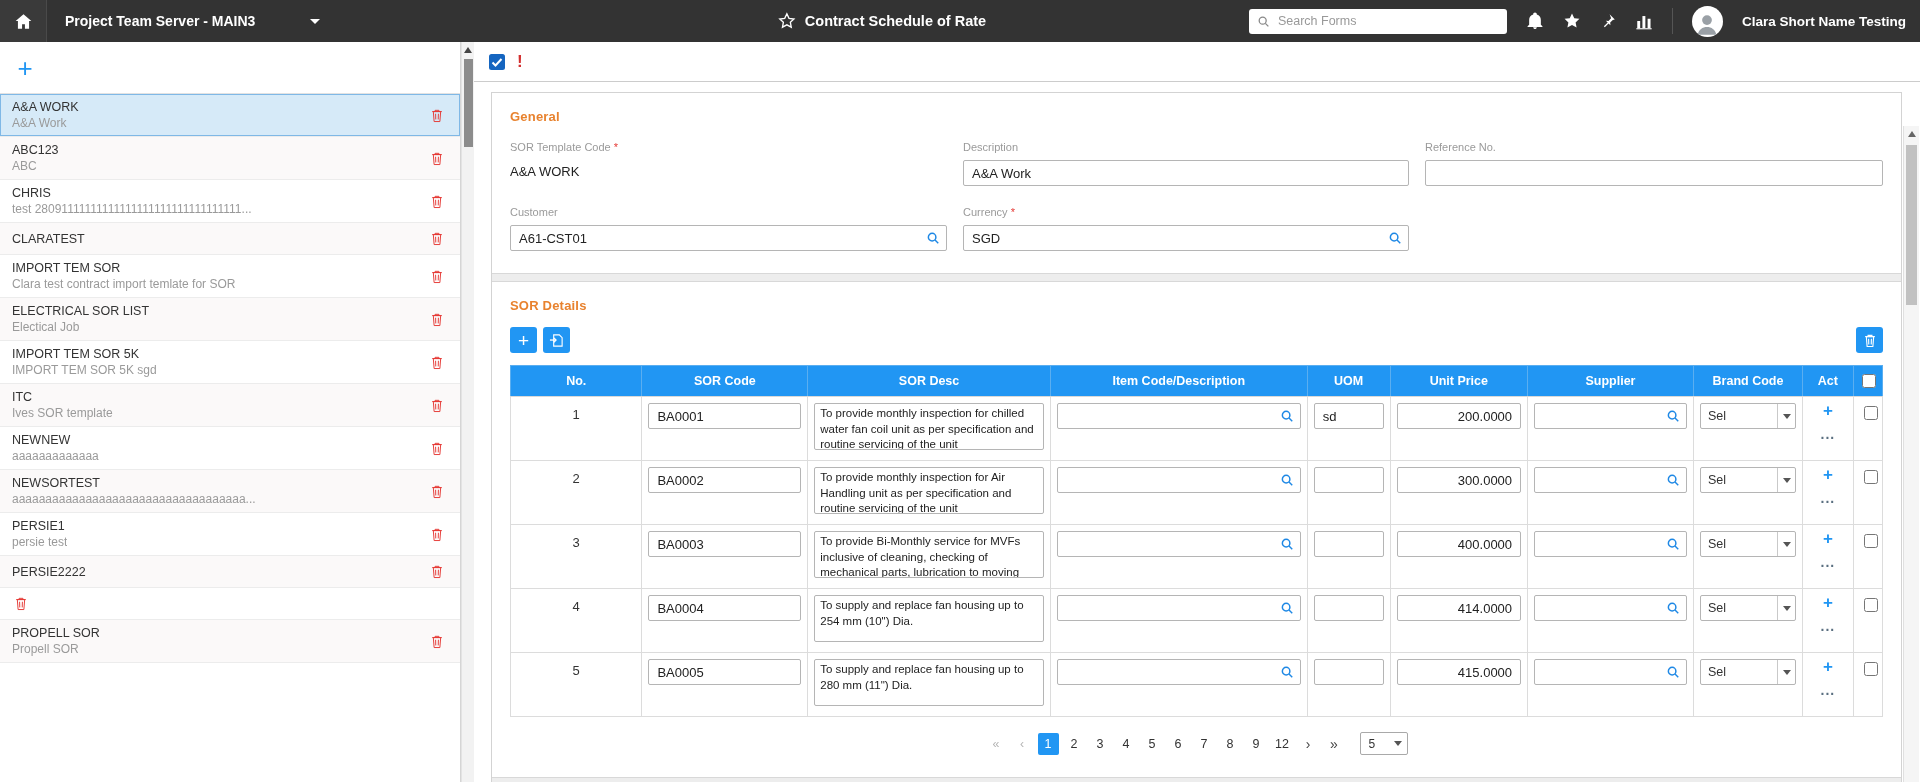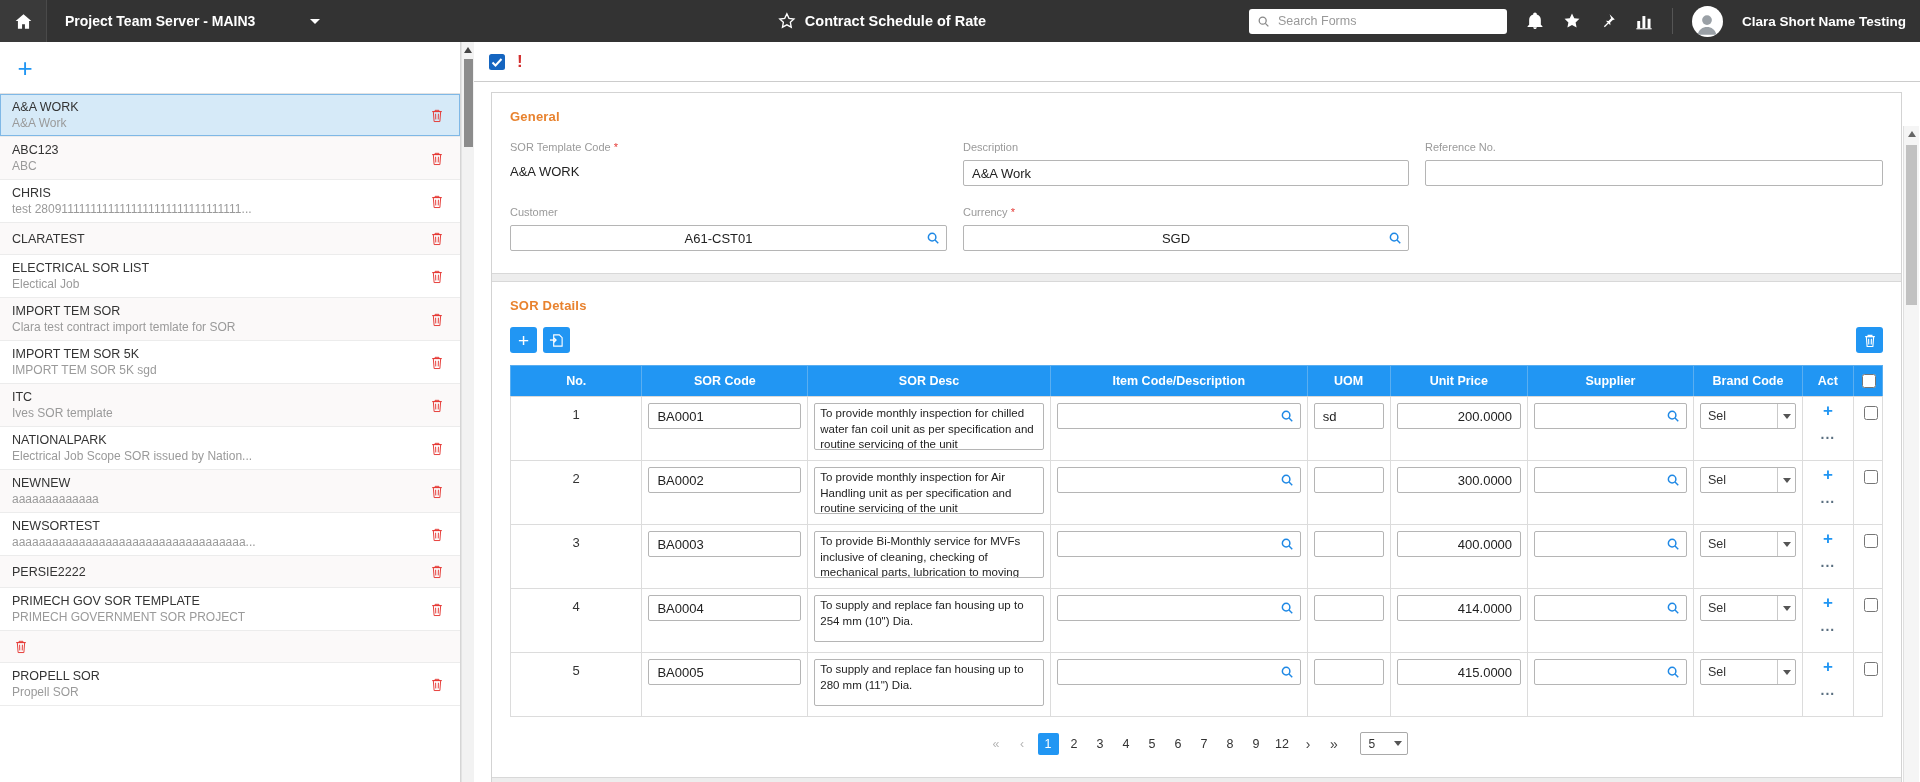--- a/index.html
+++ b/index.html
@@ -60,21 +60,21 @@
   .sec-title { color:#e8822e; font-size:13px; font-weight:bold; letter-spacing:0.2px; }
   .divider-band { height:9px; background:#ededed; border-top:1px solid #d8d8d8; border-bottom:1px solid #d8d8d8; }
 
   
   .fgrid { display:grid; grid-template-columns:437px 446px 1fr; column-gap:16px; row-gap:20px; margin-top:17px; }
   .flabel { font-size:11px; color:#9a9a9a; margin-bottom:7px; }
   .req { color:#e53935; margin-left:3px; }
   .fvalue-static { font-size:13px; color:#222; margin-top:11px; font-weight:400; }
   .tinput { height:26px; border:1px solid #b5b5b5; border-radius:2px; padding:0 8px; font-size:13px; color:#222; width:100%; outline:none; background:#fff; }
   .lookup { position:relative; }
-  .lookup .tinput { padding-right:28px;text-align:center; }
+  .lookup .tinput { padding-right:28px; }
   .mag { position:absolute; right:7px; top:50%; transform:translateY(-50%); cursor:pointer; display:flex; }
 
   
   .btnrow { display:flex; gap:6px; margin-top:14px; align-items:center; }
   .btn-blue { width:27px; height:26px; background:#2196f3; border-radius:3px; color:#fff; display:flex; align-items:center; justify-content:center; font-size:19px; cursor:pointer; line-height:1; }
   .btn-del { margin-left:auto; }
 
   table.sor-table { border-collapse:collapse; table-layout:fixed; width:100%; margin-top:12px; }
   .sor-table th { background:#2196f3; color:#fff; font-size:12.5px; font-weight:bold; height:31px; border:1px solid #5aaef0; border-bottom:1px solid #d9d9d9; text-align:center; padding:0 4px; overflow:hidden; }
   .sor-table td { border:1px solid #dcdcdc; padding:6px; vertical-align:top; height:60px; }
@@ -255,58 +255,58 @@
                   <path d="M3.8 4l.9 11.4h6.6L12.2 4z"></path>
                   <path d="M6.4 6.5l.2 6.5M9.6 6.5l-.2 6.5"></path>
                 </g>
               </svg>
             </span>
           </div>
         </div>
 
         <div class="sb-item">
           <div class="sb-text">
+            <div class="sb-title">IMPORT TEM SOR</div>
+            <div class="sb-sub">Clara test contract import temlate for SOR</div>
+          </div>
+          <div class="trash-btn">
+            <span style="display:flex;">
+              <svg viewBox="0 0 16 17" width="14" height="15">
+                <g fill="none" stroke="#e53935" stroke-width="1.1">
+                  <path d="M2.5 4h11"></path>
+                  <path d="M5.8 4V2.6h4.4V4"></path>
+                  <path d="M3.8 4l.9 11.4h6.6L12.2 4z"></path>
+                  <path d="M6.4 6.5l.2 6.5M9.6 6.5l-.2 6.5"></path>
+                </g>
+              </svg>
+            </span>
+          </div>
+        </div>
+
+        <div class="sb-item">
+          <div class="sb-text">
             <div class="sb-title">ELECTRICAL SOR LIST</div>
             <div class="sb-sub">Electical Job</div>
           </div>
           <div class="trash-btn">
             <span style="display:flex;">
               <svg viewBox="0 0 16 17" width="14" height="15">
                 <g fill="none" stroke="#e53935" stroke-width="1.1">
                   <path d="M2.5 4h11"></path>
                   <path d="M5.8 4V2.6h4.4V4"></path>
                   <path d="M3.8 4l.9 11.4h6.6L12.2 4z"></path>
                   <path d="M6.4 6.5l.2 6.5M9.6 6.5l-.2 6.5"></path>
                 </g>
               </svg>
             </span>
           </div>
         </div>
 
         <div class="sb-item">
           <div class="sb-text">
-            <div class="sb-title">IMPORT TEM SOR</div>
-            <div class="sb-sub">Clara test contract import temlate for SOR</div>
-          </div>
-          <div class="trash-btn">
-            <span style="display:flex;">
-              <svg viewBox="0 0 16 17" width="14" height="15">
-                <g fill="none" stroke="#e53935" stroke-width="1.1">
-                  <path d="M2.5 4h11"></path>
-                  <path d="M5.8 4V2.6h4.4V4"></path>
-                  <path d="M3.8 4l.9 11.4h6.6L12.2 4z"></path>
-                  <path d="M6.4 6.5l.2 6.5M9.6 6.5l-.2 6.5"></path>
-                </g>
-              </svg>
-            </span>
-          </div>
-        </div>
-
-        <div class="sb-item">
-          <div class="sb-text">
             <div class="sb-title">IMPORT TEM SOR 5K</div>
             <div class="sb-sub">IMPORT TEM SOR 5K sgd</div>
           </div>
           <div class="trash-btn">
             <span style="display:flex;">
               <svg viewBox="0 0 16 17" width="14" height="15">
                 <g fill="none" stroke="#e53935" stroke-width="1.1">
                   <path d="M2.5 4h11"></path>
                   <path d="M5.8 4V2.6h4.4V4"></path>
                   <path d="M3.8 4l.9 11.4h6.6L12.2 4z"></path>
@@ -329,38 +329,20 @@
                   <path d="M2.5 4h11"></path>
                   <path d="M5.8 4V2.6h4.4V4"></path>
                   <path d="M3.8 4l.9 11.4h6.6L12.2 4z"></path>
                   <path d="M6.4 6.5l.2 6.5M9.6 6.5l-.2 6.5"></path>
                 </g>
               </svg>
             </span>
           </div>
         </div>
 
-        <div class="sb-item">
-          <div class="sb-text">
-            <div class="sb-title">NATIONALPARK</div>
-            <div class="sb-sub">Electrical Job Scope SOR issued by Nation...</div>
-          </div>
-          <div class="trash-btn">
-            <span style="display:flex;">
-              <svg viewBox="0 0 16 17" width="14" height="15">
-                <g fill="none" stroke="#e53935" stroke-width="1.1">
-                  <path d="M2.5 4h11"></path>
-                  <path d="M5.8 4V2.6h4.4V4"></path>
-                  <path d="M3.8 4l.9 11.4h6.6L12.2 4z"></path>
-                  <path d="M6.4 6.5l.2 6.5M9.6 6.5l-.2 6.5"></path>
-                </g>
-              </svg>
-            </span>
-          </div>
-        </div>
 
         <div class="sb-item">
           <div class="sb-text">
             <div class="sb-title">NEWNEW</div>
             <div class="sb-sub">aaaaaaaaaaaaa</div>
           </div>
           <div class="trash-btn">
             <span style="display:flex;">
               <svg viewBox="0 0 16 17" width="14" height="15">
                 <g fill="none" stroke="#e53935" stroke-width="1.1">
@@ -386,58 +368,58 @@
                   <path d="M2.5 4h11"></path>
                   <path d="M5.8 4V2.6h4.4V4"></path>
                   <path d="M3.8 4l.9 11.4h6.6L12.2 4z"></path>
                   <path d="M6.4 6.5l.2 6.5M9.6 6.5l-.2 6.5"></path>
                 </g>
               </svg>
             </span>
           </div>
         </div>
 
+        <div class="sb-item">
+          <div class="sb-text">
+            <div class="sb-title">PERSIE1</div>
+            <div class="sb-sub">persie test</div>
+          </div>
+          <div class="trash-btn">
+            <span style="display:flex;">
+              <svg viewBox="0 0 16 17" width="14" height="15">
+                <g fill="none" stroke="#e53935" stroke-width="1.1">
+                  <path d="M2.5 4h11"></path>
+                  <path d="M5.8 4V2.6h4.4V4"></path>
+                  <path d="M3.8 4l.9 11.4h6.6L12.2 4z"></path>
+                  <path d="M6.4 6.5l.2 6.5M9.6 6.5l-.2 6.5"></path>
+                </g>
+              </svg>
+            </span>
+          </div>
+        </div>
 
         <div class="sb-item">
           <div class="sb-text">
             <div class="sb-title">PERSIE2222</div>
 
           </div>
           <div class="trash-btn">
             <span style="display:flex;">
               <svg viewBox="0 0 16 17" width="14" height="15">
                 <g fill="none" stroke="#e53935" stroke-width="1.1">
                   <path d="M2.5 4h11"></path>
                   <path d="M5.8 4V2.6h4.4V4"></path>
                   <path d="M3.8 4l.9 11.4h6.6L12.2 4z"></path>
                   <path d="M6.4 6.5l.2 6.5M9.6 6.5l-.2 6.5"></path>
                 </g>
               </svg>
             </span>
           </div>
         </div>
 
-        <div class="sb-item">
-          <div class="sb-text">
-            <div class="sb-title">PRIMECH GOV SOR TEMPLATE</div>
-            <div class="sb-sub">PRIMECH GOVERNMENT SOR PROJECT</div>
-          </div>
-          <div class="trash-btn">
-            <span style="display:flex;">
-              <svg viewBox="0 0 16 17" width="14" height="15">
-                <g fill="none" stroke="#e53935" stroke-width="1.1">
-                  <path d="M2.5 4h11"></path>
-                  <path d="M5.8 4V2.6h4.4V4"></path>
-                  <path d="M3.8 4l.9 11.4h6.6L12.2 4z"></path>
-                  <path d="M6.4 6.5l.2 6.5M9.6 6.5l-.2 6.5"></path>
-                </g>
-              </svg>
-            </span>
-          </div>
-        </div>
 
         <div class="sb-item">
           <div class="trash-btn">
             <span style="display:flex;">
               <svg viewBox="0 0 16 17" width="14" height="15">
                 <g fill="none" stroke="#e53935" stroke-width="1.1">
                   <path d="M2.5 4h11"></path>
                   <path d="M5.8 4V2.6h4.4V4"></path>
                   <path d="M3.8 4l.9 11.4h6.6L12.2 4z"></path>
                   <path d="M6.4 6.5l.2 6.5M9.6 6.5l-.2 6.5"></path>

